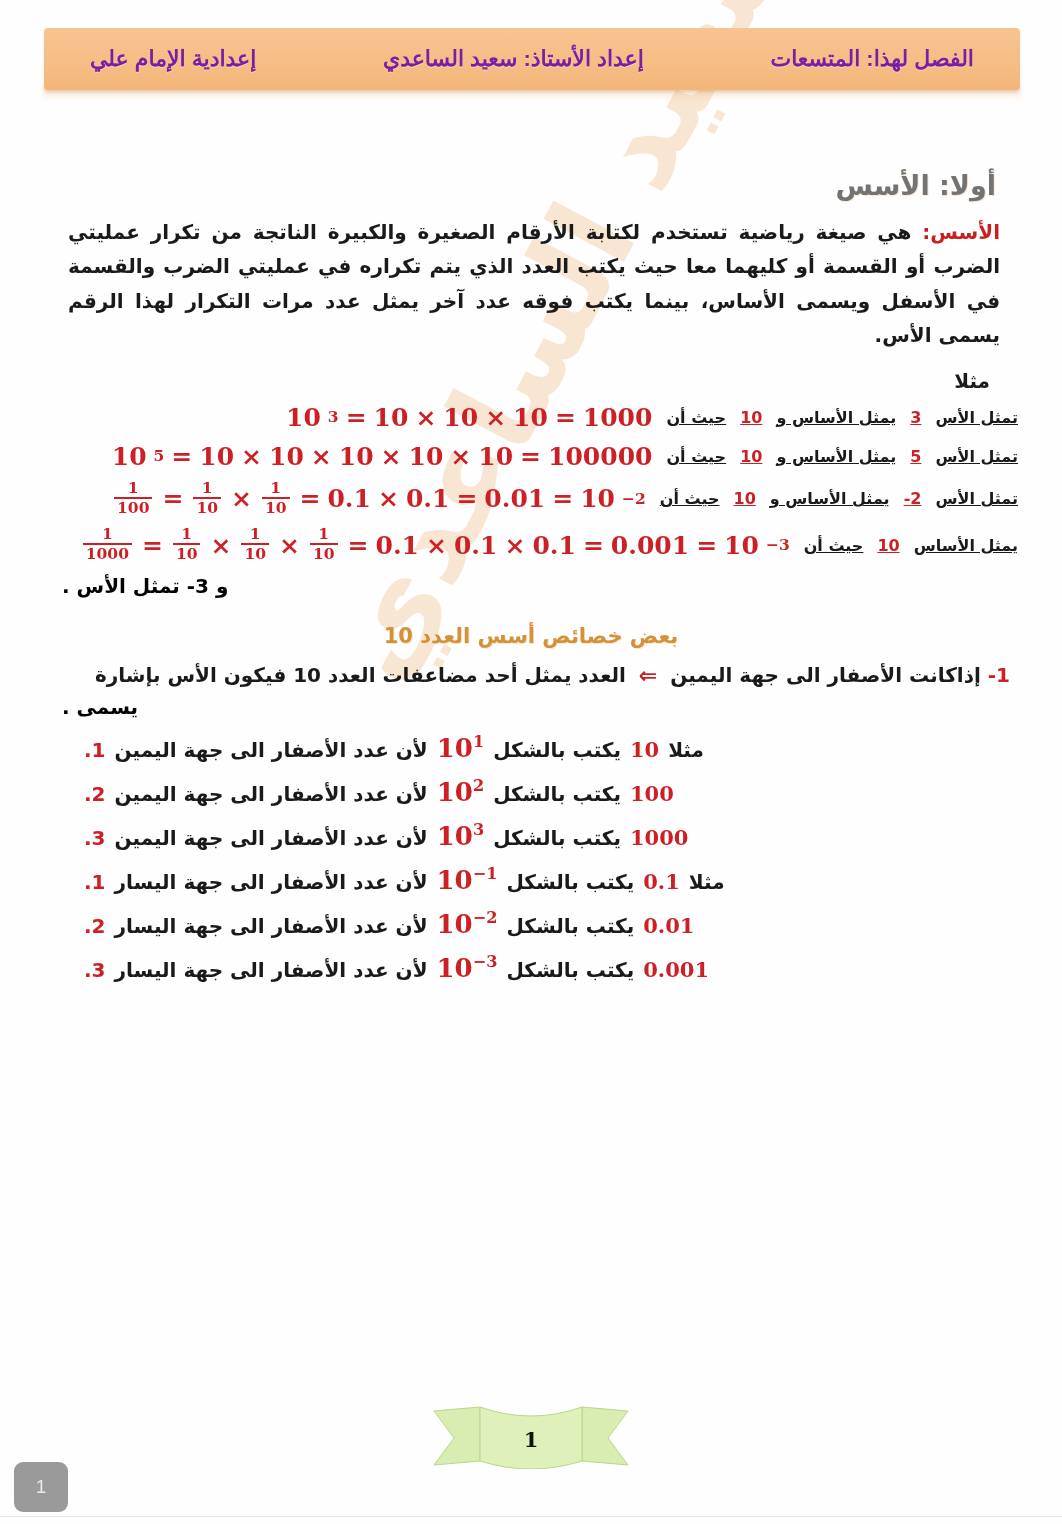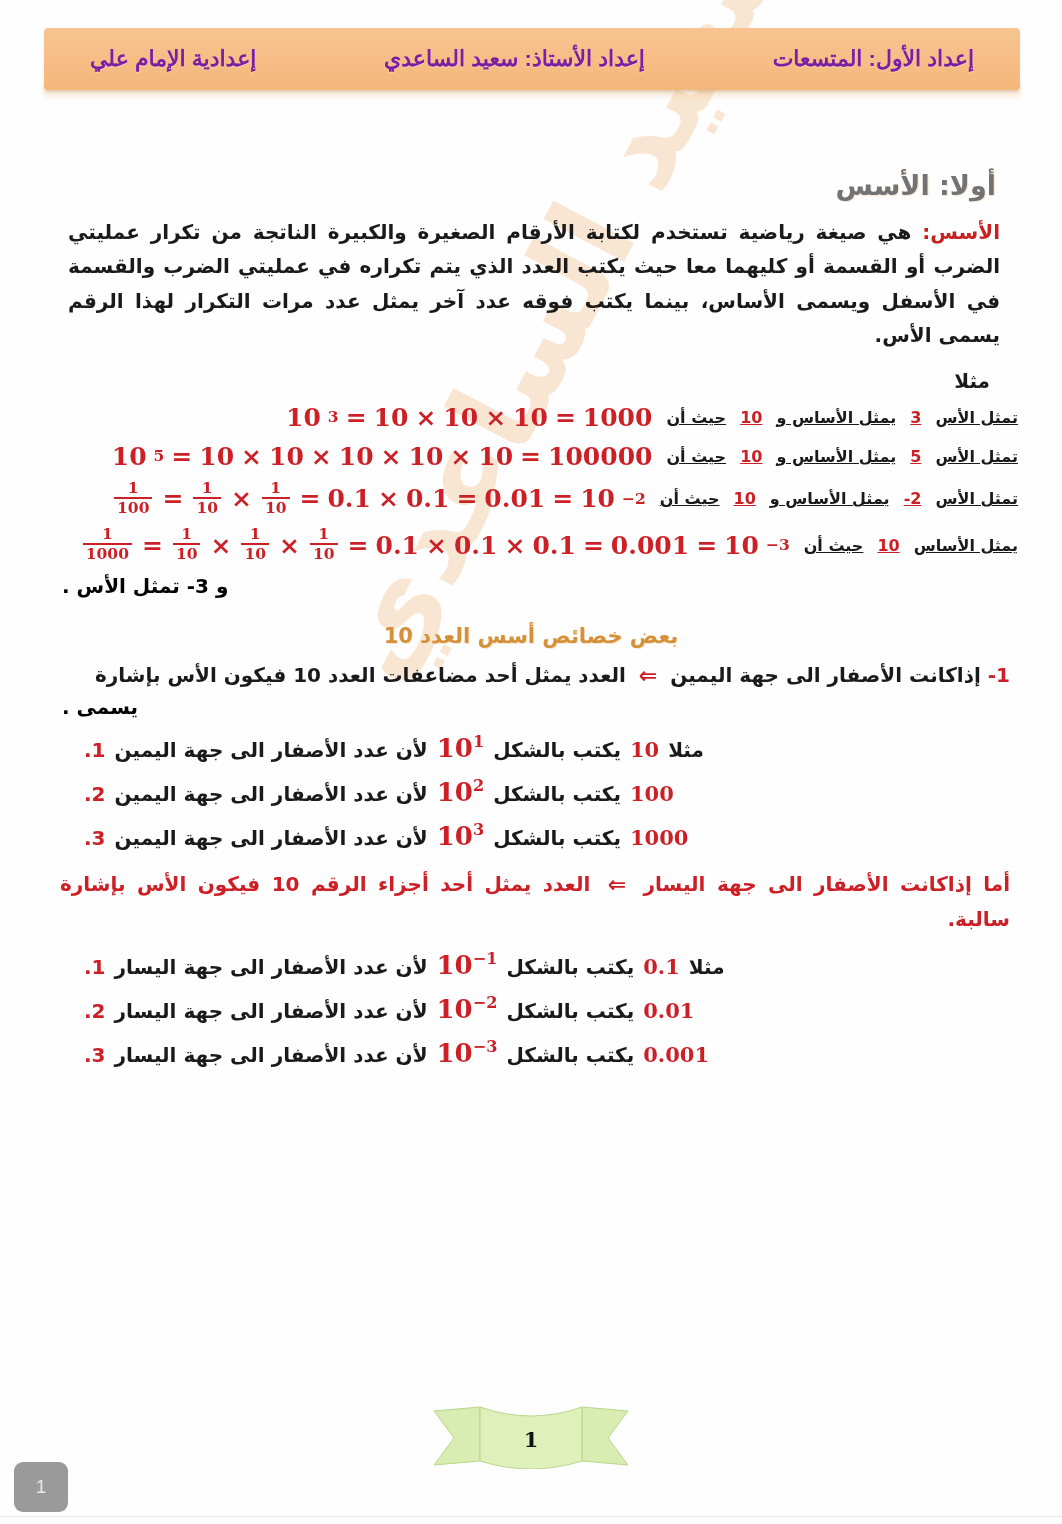--- a/index.html
+++ b/index.html
@@ -321,21 +321,21 @@
 <body>
 
 <div class="page">
 
   <div class="watermark">
     <div class="wm-text wm1">سعيد الساعدي</div>
   </div>
 
   <div class="header-bar">
     <div class="header-inner">
-      <div class="header-item">إعداد الأول: المتسعات</div>
+      <div class="header-item">الفصل لهذا: المتسعات</div>
       <div class="header-item">إعداد الأستاذ: سعيد الساعدي</div>
       <div class="header-item">إعدادية الإمام علي</div>
     </div>
   </div>
   <div class="header-shadow-strip"></div>
 
 
   <div class="content">
 
     <div class="section-heading">أولا: الأسس</div>
@@ -499,25 +499,20 @@
     </div>
 
     <div class="ex-line">
       <span class="ex-val">1000</span>
       <span>يكتب بالشكل</span>
       <span class="ex-pow"><span>10</span><sup class="exp">3</sup></span>
       <span>لأن عدد الأصفار الى جهة اليمين</span>
       <span class="red">3.</span>
     </div>
 
-    <div class="rule-line all-red">
-      <span>أما إذاكانت الأصفار الى جهة اليسار</span>
-      <span class="arrow-icon">⇐</span>
-      <span>العدد يمثل أحد أجزاء الرقم 10   فيكون الأس بإشارة سالبة.</span>
-    </div>
 
     <div class="ex-line">
       <span class="ex-lead">مثلا</span>
       <span class="ex-val">0.1</span>
       <span>يكتب بالشكل</span>
       <span class="ex-pow"><span>10</span><sup class="exp">−1</sup></span>
       <span>لأن عدد الأصفار الى جهة اليسار</span>
       <span class="red">1.</span>
     </div>
 

